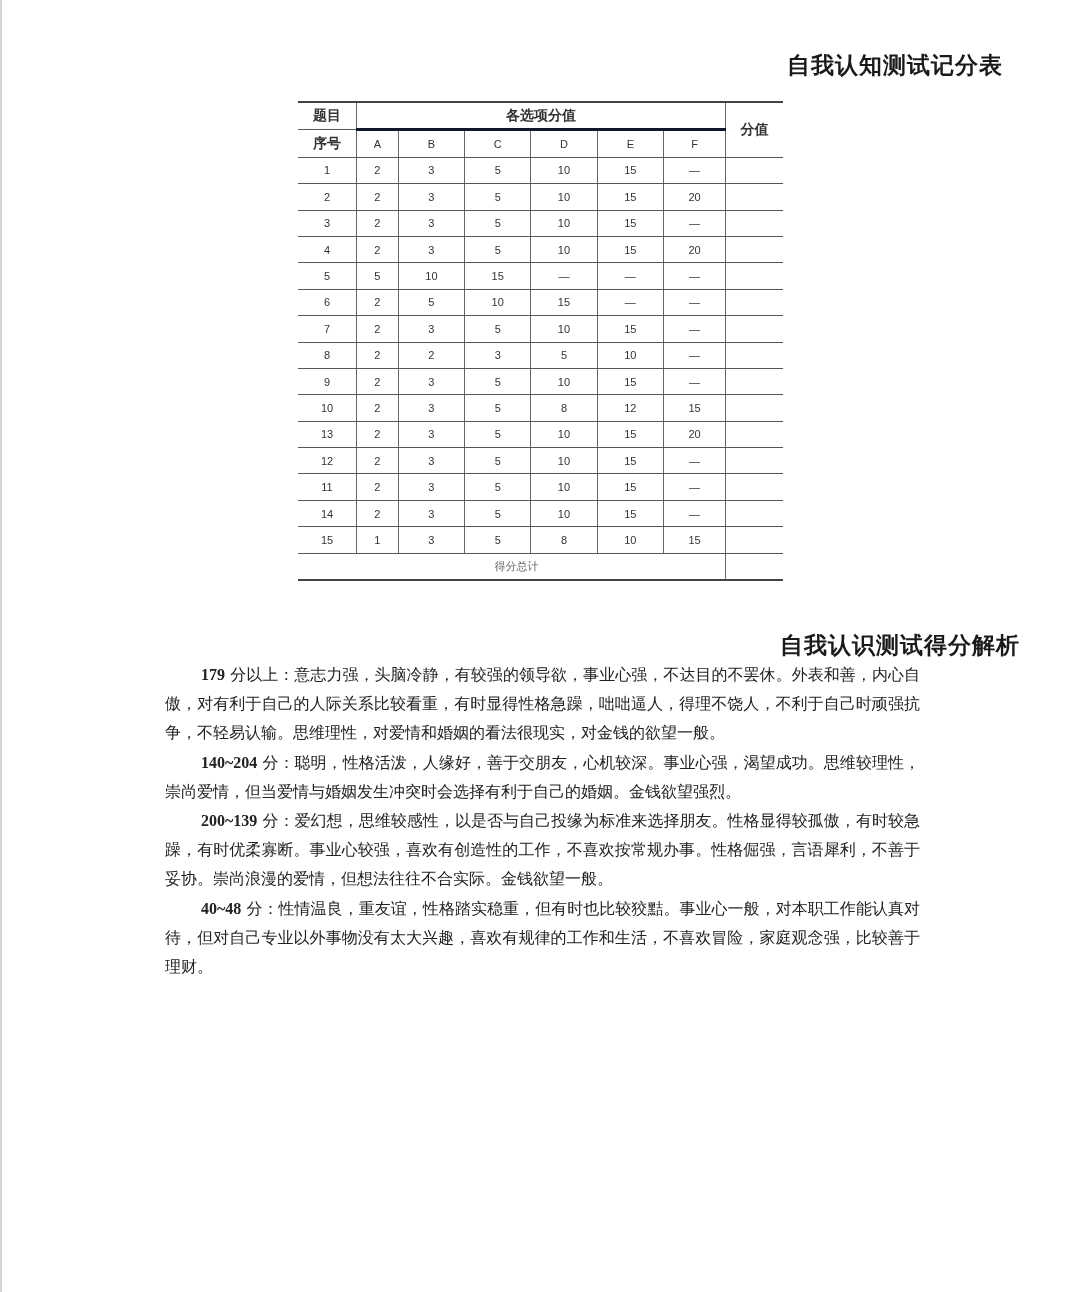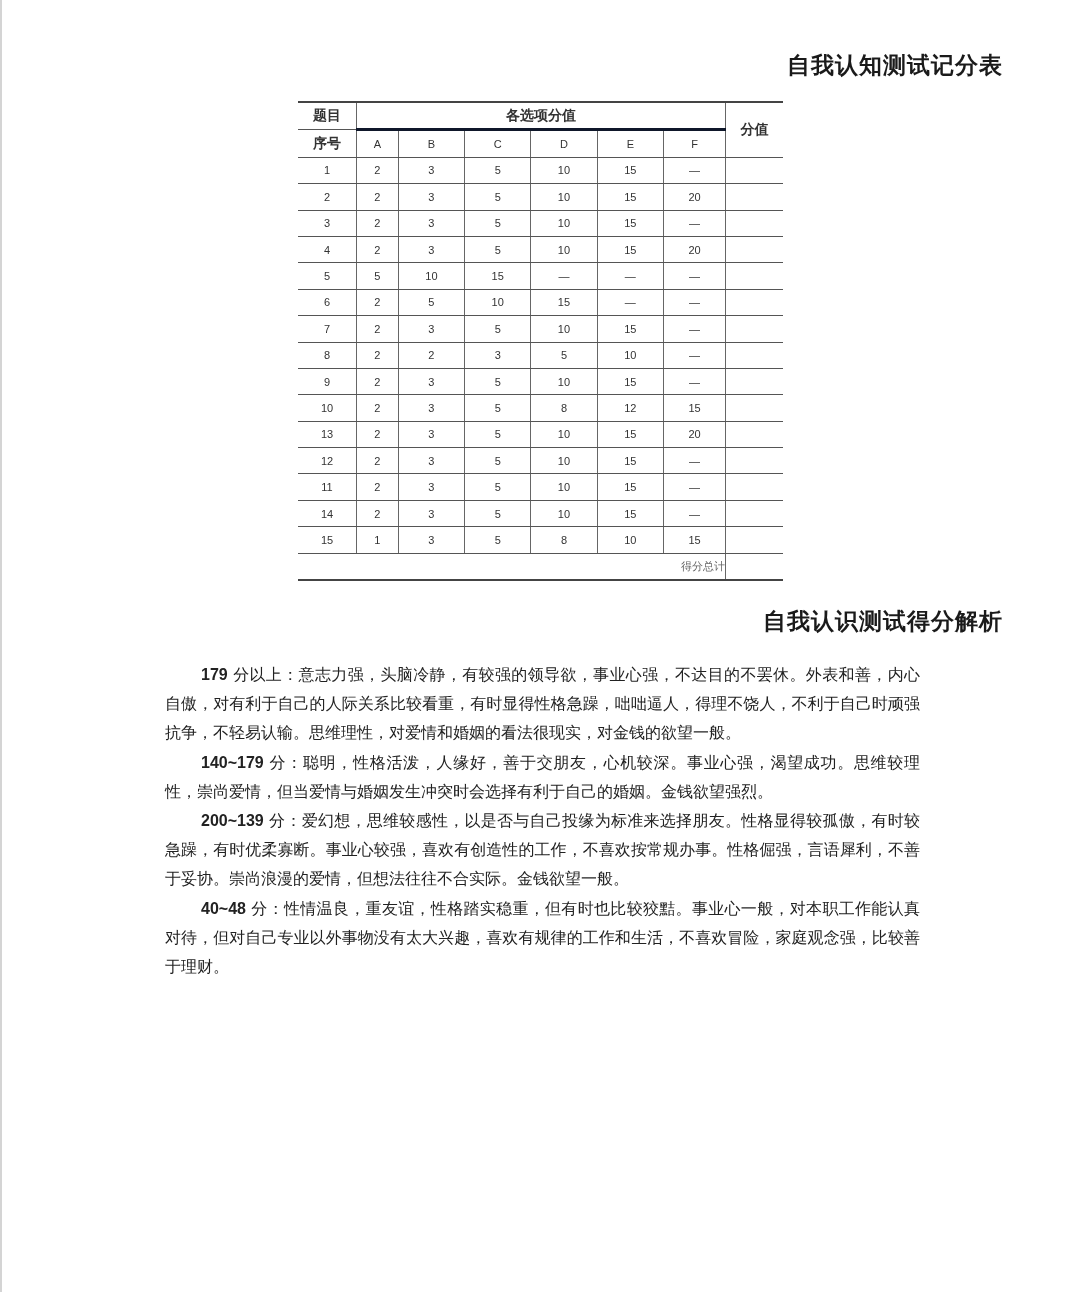--- a/index.html
+++ b/index.html
@@ -2,39 +2,39 @@
 <html><head>
 <meta charset="utf-8">
 <style>
   html, body { margin: 0; padding: 0; background: #ffffff; }
   body { width: 1080px; height: 1292px; position: relative; overflow: hidden;
          font-family: "DejaVu Sans", sans-serif; color: #222; }
   .left-edge { position: absolute; left: 0; top: 0; width: 2px; height: 1292px; background: #d4d4d4; }
   .title { position: absolute; left: 0; width: 1003px; text-align: right;
            font-size: 23px; font-weight: bold; color: #1a1a1a; letter-spacing: 1px; }
   #t1 { top: 50px; }
-  #t2 { top: 606px; }
+  #t2 { top: 630px; margin-left: 17px; }
   table.score { position: absolute; left: 298px; top: 101px; width: 485px;
                 border-collapse: collapse; font-size: 11px; color: #333;
                 font-family: "Liberation Sans", sans-serif; }
   table.score td { text-align: center; height: 25.4px; padding: 0;
                    border-bottom: 1.5px solid #555; border-left: 1px solid #666; }
   table.score tr td:first-child { border-left: none; }
   table.score tr.top td { border-top: 2px solid #444; }
   table.score td.hdr { font-size: 14px; font-weight: bold; color: #333; }
   table.score td.h-group { border-bottom: 3px solid #0f172a; }
-  table.score td.total-label { text-align: right; padding-left: 10px; color: #666; border-bottom: 2px solid #444; }
+  table.score td.total-label { text-align: center; padding-left: 10px; color: #666; border-bottom: 2px solid #444; }
   table.score td.total-val { border-bottom: 2px solid #444; }
   table.score td.qcol { width: 58px; }
   table.score td.fcol { width: 61px; }
   table.score td.score-col { width: 57px; }
   .analysis { position: absolute; left: 165px; top: 660px; width: 755px;
               font-family: "DejaVu Serif", serif; font-size: 16px; line-height: 29.2px; color: #222; }
   .analysis p { margin: 0; text-indent: 36px; text-align: justify; }
-  .analysis .range { font-family: Liberation Sans, sans-serif; font-weight: bold; }
+  .analysis .range { font-family: Liberation Serif, serif; font-weight: bold; }
 </style>
 </head>
 <body>
 
 <div class="left-edge"></div>
 
 <div class="title" id="t1">自我认知测试记分表</div>
 
 <table class="score">
   <tbody id="tbody">
@@ -206,16 +206,16 @@
         <td class="total-label" colspan="7">得分总计</td>
         <td class="total-val"></td>
       </tr>
     </tbody>
 </table>
 
 <div class="title" id="t2">自我认识测试得分解析</div>
 
 <div class="analysis" id="analysis">
     <p><span class="range">179</span><span> 分以上：</span><span>意志力强，头脑冷静，有较强的领导欲，事业心强，不达目的不罢休。外表和善，内心自傲，对有利于自己的人际关系比较看重，有时显得性格急躁，咄咄逼人，得理不饶人，不利于自己时顽强抗争，不轻易认输。思维理性，对爱情和婚姻的看法很现实，对金钱的欲望一般。</span></p>
-    <p><span class="range">140~179</span><span> 分：</span><span>聪明，性格活泼，人缘好，善于交朋友，心机较深。事业心强，渴望成功。思维较理性，崇尚爱情，但当爱情与婚姻发生冲突时会选择有利于自己的婚姻。金钱欲望强烈。</span></p>
+    <p><span class="range">140~204</span><span> 分：</span><span>聪明，性格活泼，人缘好，善于交朋友，心机较深。事业心强，渴望成功。思维较理性，崇尚爱情，但当爱情与婚姻发生冲突时会选择有利于自己的婚姻。金钱欲望强烈。</span></p>
     <p><span class="range">200~139</span><span> 分：</span><span>爱幻想，思维较感性，以是否与自己投缘为标准来选择朋友。性格显得较孤傲，有时较急躁，有时优柔寡断。事业心较强，喜欢有创造性的工作，不喜欢按常规办事。性格倔强，言语犀利，不善于妥协。崇尚浪漫的爱情，但想法往往不合实际。金钱欲望一般。</span></p>
     <p><span class="range">40~48</span><span> 分：</span><span>性情温良，重友谊，性格踏实稳重，但有时也比较狡黠。事业心一般，对本职工作能认真对待，但对自己专业以外事物没有太大兴趣，喜欢有规律的工作和生活，不喜欢冒险，家庭观念强，比较善于理财。</span></p>
   </div>
 
 </body></html>

